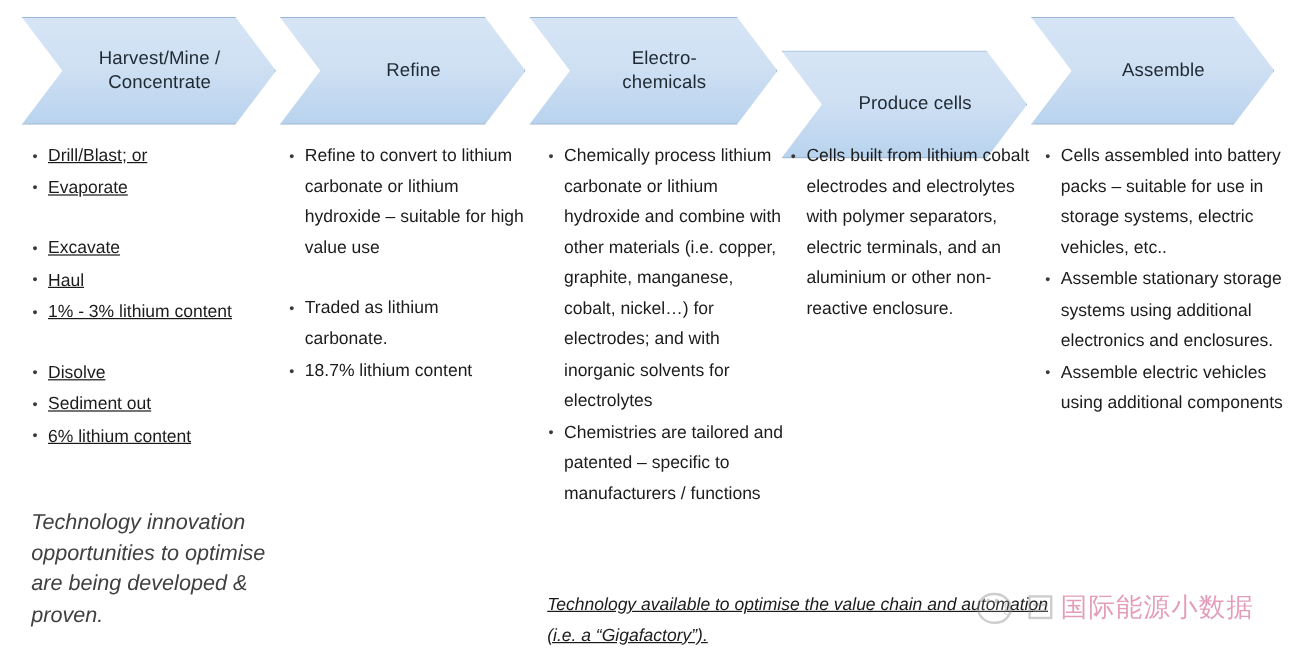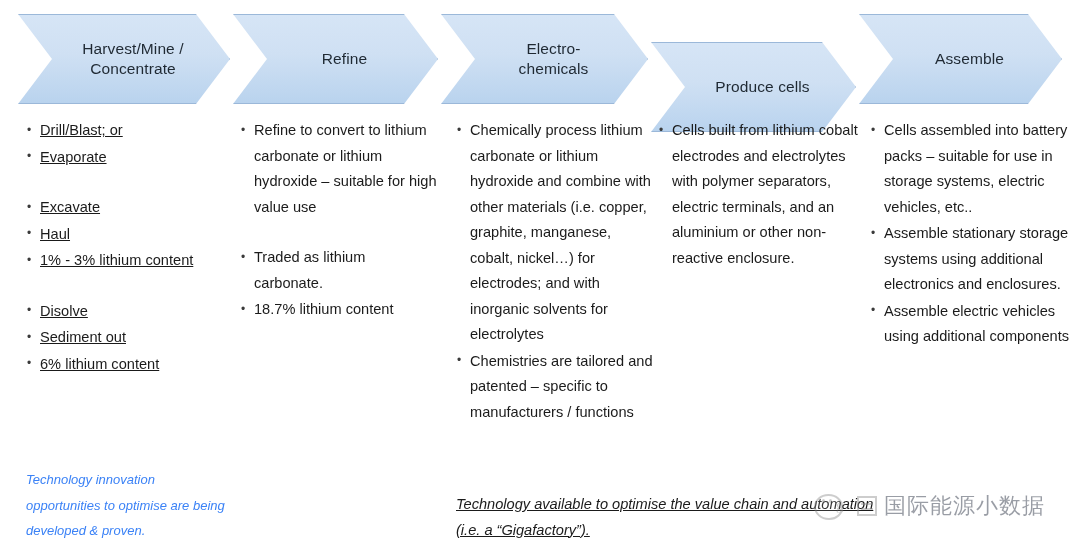--- a/index.html
+++ b/index.html
@@ -95,24 +95,23 @@
     font-size: 12px;
     line-height: 25.5px;
     color: #3a3a3a;
   }
   ul.bullets li.spacer-after {
     margin-bottom: 25px;
   }
 
   .note {
     font-style: italic;
-    font-size: 13px;
-    line-height: 25.5px;
-    color: #3b82f6;
-    margin-top: 44px;
+    font-size: 18px;
+    line-height: 25.5px;
+    color: #404040;
   }
   .note-col0 {
     position: absolute;
     left: 8px;
     width: 200px;
     top: 305px;
   }
 
   .footer-note {
     position: absolute;
@@ -186,21 +185,21 @@
     position: absolute;
     left: 2px;
     top: 5px;
     right: 2px;
     height: 2px;
     background: #8a8a8a;
     box-shadow: 0 5px 0 #8a8a8a;
   }
   .watermark .wm-text {
     font-size: 22px;
-    color: #0f172a;
+    color: #be185d;
     letter-spacing: 1px;
     white-space: nowrap;
     font-family: "DejaVu Sans", sans-serif;
   }
 </style>
 </head>
 <body>
 
 <div class="chevron-row">
   <div class="chevron chev-0">

